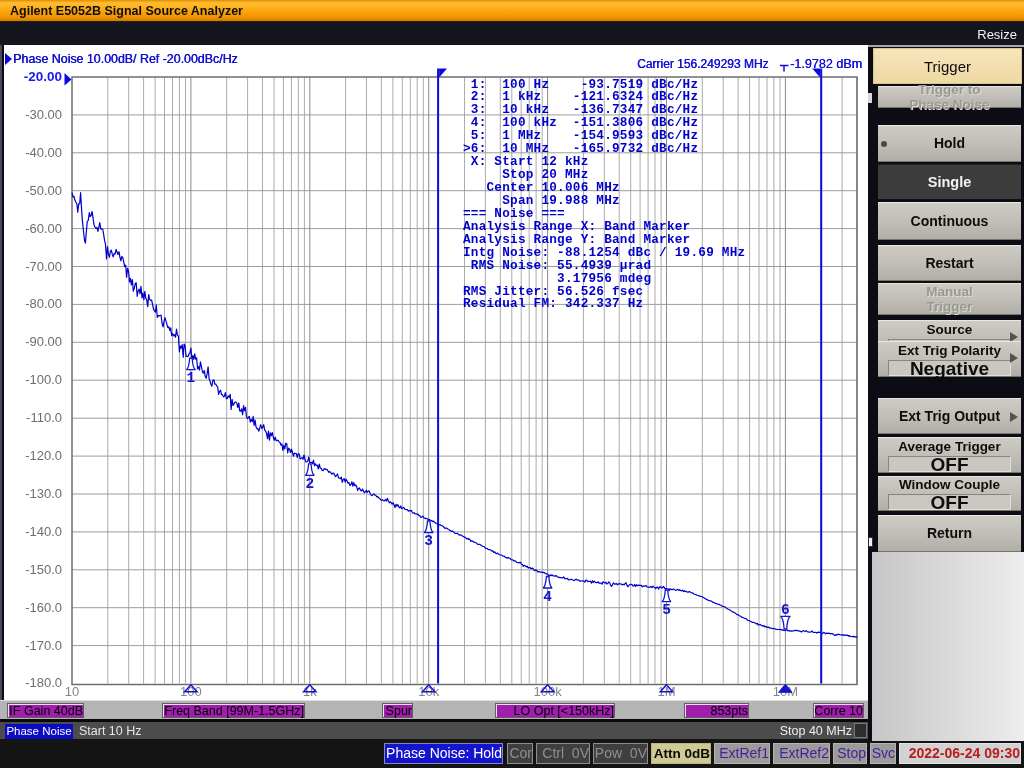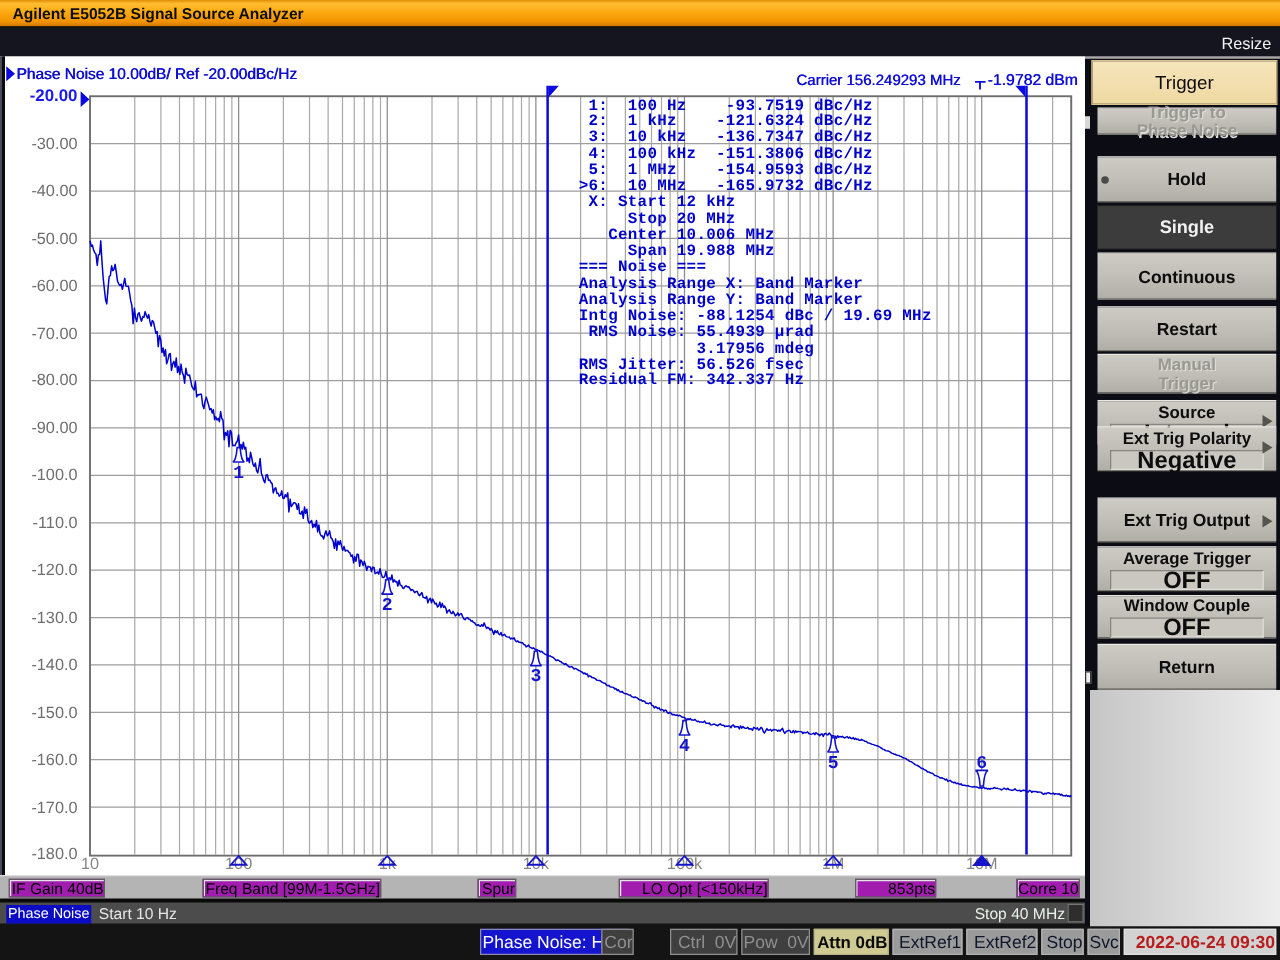--- a/index.html
+++ b/index.html
@@ -30,21 +30,21 @@
 #pnbtn {position:absolute;left:5px;top:2px;width:68px;height:15px;line-height:14px;background:#0b0bc4;
   color:#fff;font-size:11.5px;text-align:center}
 #start10 {position:absolute;left:79px;top:2px;font-size:12.5px;color:#e6e6e6}
 #stop40 {position:absolute;right:16px;top:2px;font-size:12.5px;color:#e9f2e9}
 #measbox {position:absolute;right:1px;top:1px;width:13px;height:15px;background:#2e2e2e;border:1px solid #777}
 #bottombar {position:absolute;left:0;top:739px;width:1024px;height:29px;background:#141414}
 .bb {position:absolute;top:4px;height:21px;line-height:19px;font-size:14px;text-align:right;border:1px solid #9a9a9a}
 .bb.blue {background:#1414cf;color:#fff;border-color:#8a8aae}
 .bb.dim {background:#3f3f3f;color:#8f8f8f;border-color:#8e8e8e}
 .bb.attn {background:#cfca92;color:#0a0a0a;border-color:#b8b48a;font-weight:bold;font-size:13.5px}
-.bb.grey {background:#9b9b9b;color:#0f172a;border-color:#b3b3b3}
+.bb.grey {background:#9b9b9b;color:#4c1d95;border-color:#b3b3b3}
 .bb.date {background:#d2d2d2;color:#b91c1c;border-color:#e2e2e2;font-weight:bold}
 #sidebar {position:absolute;left:868px;top:45px;width:156px;height:696px;background:#0c0c14}
 #sidebar .bg {position:absolute;left:4px;top:507px;width:152px;height:189px;
   background:linear-gradient(90deg,#c6c6c6,#ededed)}
 .sb {position:absolute;left:10px;width:143px;background:linear-gradient(180deg,#cecac4 0%,#c0bcb6 55%,#b1ada7 100%);
   display:flex;align-items:center;justify-content:center;text-align:center;
   font-size:14px;font-weight:bold;color:#0d0d0d;border-top:1px solid #e9e7e3;border-bottom:1px solid #77756f;line-height:15px}
 .sb.title {left:5px;width:149px;background:linear-gradient(180deg,#f6e5bc,#efd9a2);border:1px solid #d9c48e;font-size:15px;font-weight:normal}
 .sb.dark {background:#3c3c3c;color:#f2f2f2;border-top:1px solid #222;border-bottom:1px solid #111;font-weight:bold;font-size:14.5px}
 .sb .dis {color:#999891;text-shadow:1px 1px 0 #dddbd7;font-size:13.5px}
@@ -153,21 +153,21 @@
       <div class="stbtn" style="left:813px;width:51px">Corre 10</div>
     </div>
 <div id="measbar">
       <div id="pnbtn">Phase Noise</div>
       <div id="start10">Start 10 Hz</div>
 <div id="stop40">Stop 40 MHz</div>
       <div id="measbox"></div>
     </div>
 <div id="bottombar">
       <div class="bb blue" style="left:384px;width:119px">Phase Noise: Hold</div>
-      <div class="bb dim" style="left:481px;width:26px">Cor</div>
+      <div class="bb dim" style="left:507px;width:26px">Cor</div>
       <div class="bb dim" style="left:536px;width:54px">Ctrl&nbsp;&nbsp;0V</div>
       <div class="bb dim" style="left:593px;width:55px">Pow&nbsp;&nbsp;0V</div>
       <div class="bb attn" style="left:651px;width:60px">Attn 0dB</div>
       <div class="bb grey" style="left:714px;width:56px">ExtRef1</div>
       <div class="bb grey" style="left:773px;width:57px">ExtRef2</div>
       <div class="bb grey" style="left:833px;width:34px">Stop</div>
       <div class="bb grey" style="left:870px;width:26px">Svc</div>
       <div class="bb date" style="left:899px;width:122px">2022-06-24 09:30</div>
     </div>
 <div id="sidebar">

